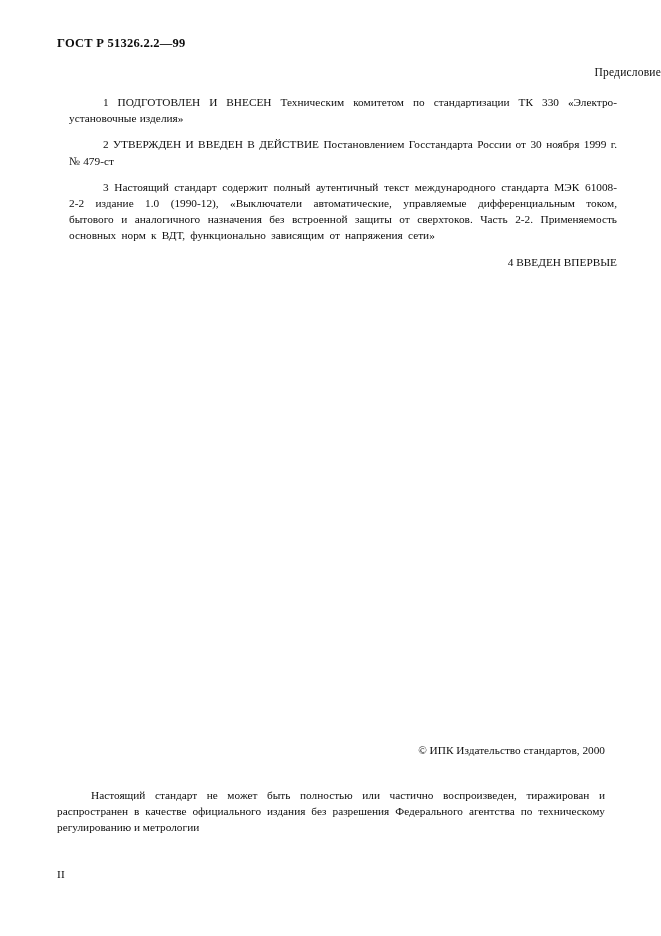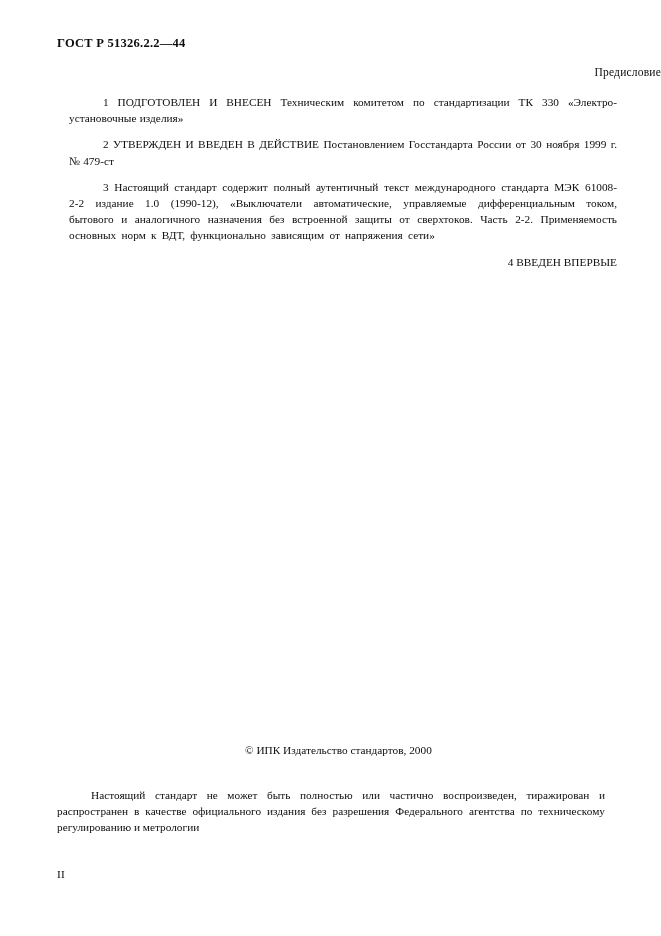--- a/index.html
+++ b/index.html
@@ -66,20 +66,21 @@
   
   .para.loose { word-spacing: 0.6px; }
   .para.extra-loose { word-spacing: 2.4px; }
 
   
   .copyright-block {
     position: absolute;
     right: 56px;
     top: 743px;
     width: 360px;
+    text-align: right;
     font-size: 11.3px;
     line-height: 15.5px;
   }
   .copyright-line { display: block; white-space: nowrap; }
 
   
   .footer-notice {
     position: absolute;
     left: 57px;
     top: 787px;
@@ -98,21 +99,21 @@
     font-size: 11.3px;
     letter-spacing: 0.3px;
     margin-top: 40px;
   }
 </style>
 </head>
 <body>
 
 <div class="page">
 
-  <div class="running-head">ГОСТ Р 51326.2.2—44</div>
+  <div class="running-head">ГОСТ Р 51326.2.2—99</div>
 
   <div class="doc-title">Предисловие</div>
 
   <div class="body-block">
 
     <p class="para loose">1  ПОДГОТОВЛЕН И ВНЕСЕН Техническим комитетом по стандартизации ТК 330 «Электро­установочные изделия»</p>
 
     <p class="para loose">2  УТВЕРЖДЕН И ВВЕДЕН В ДЕЙСТВИЕ Постановлением Госстандарта России от 30 ноября 1999 г. № 479-ст</p>
 
     <p class="para extra-loose">3 Настоящий стандарт содержит полный аутентичный текст международного стандарта МЭК 61008-2-2 издание 1.0 (1990-12), «Выключатели автоматические, управляемые дифференци­альным током, бытового и аналогичного назначения без встроенной защиты от сверхтоков. Часть 2-2. Применяемость основных норм к ВДТ, функционально зависящим от напряжения сети»</p>

